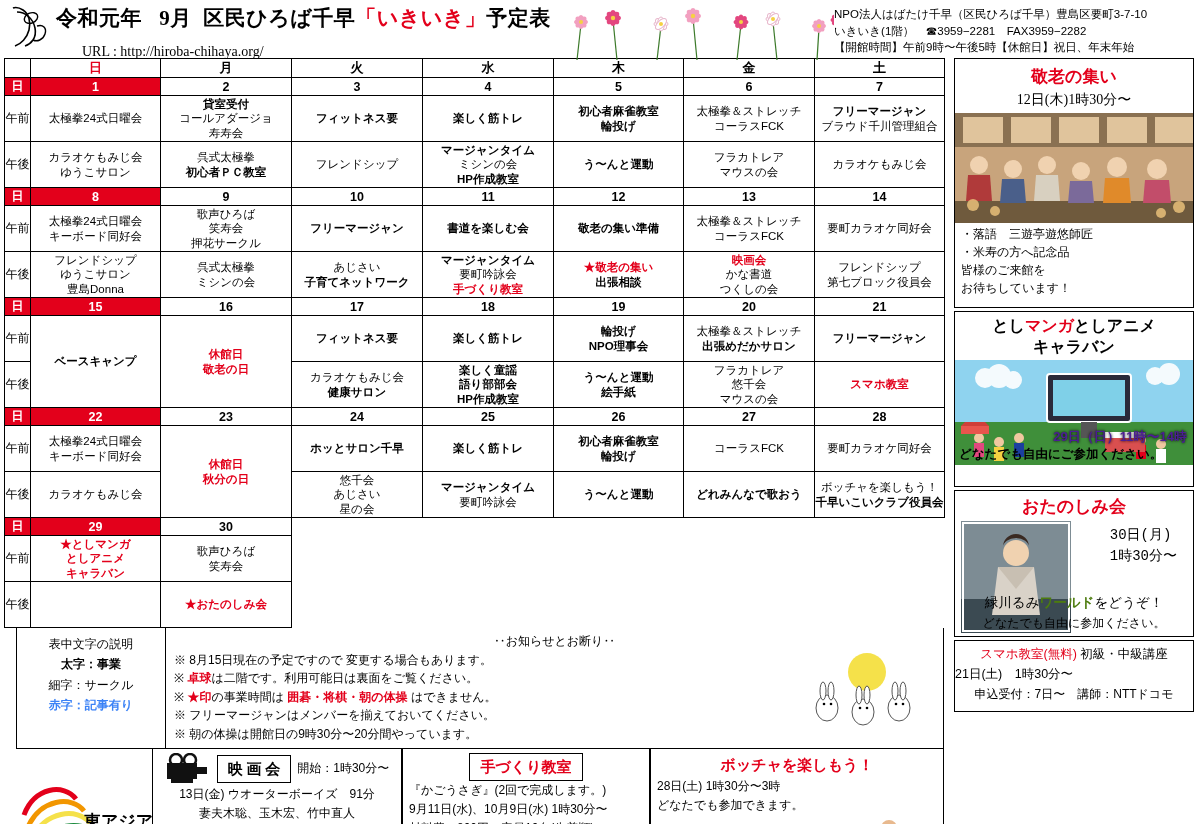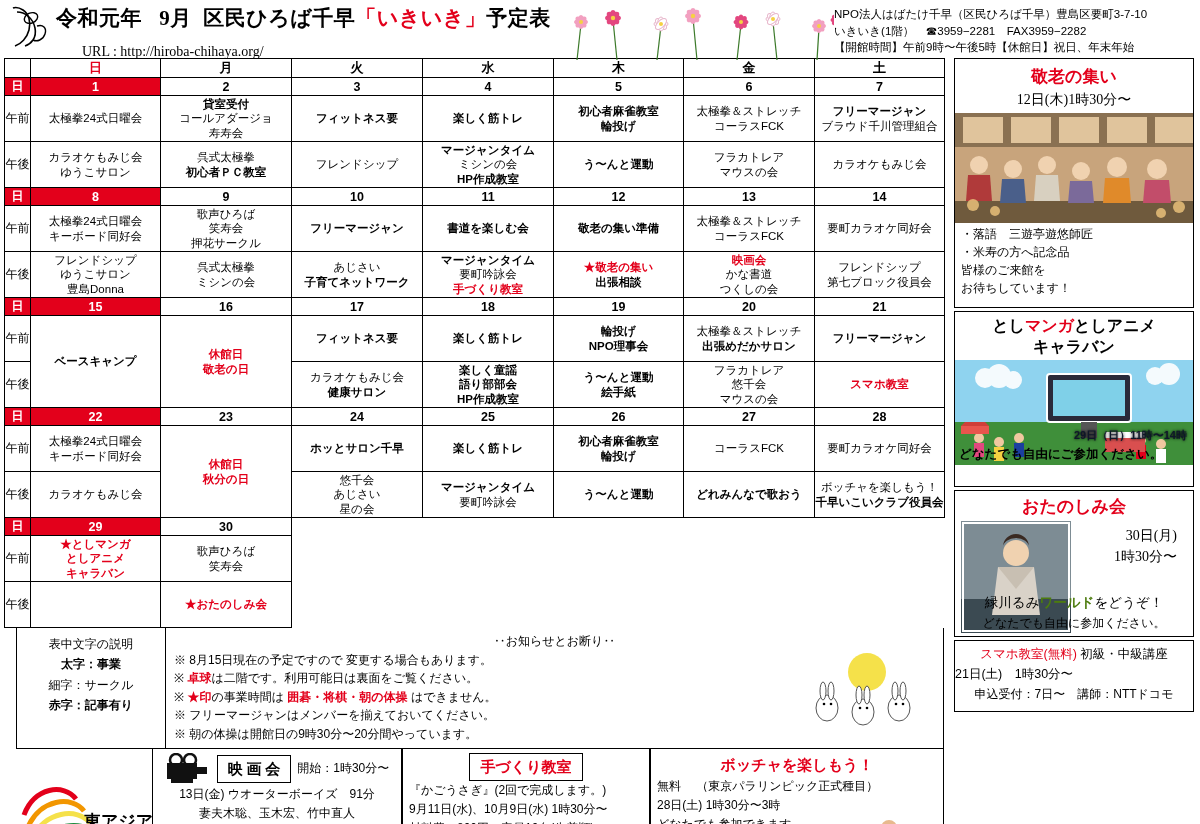--- a/index.html
+++ b/index.html
@@ -56,39 +56,39 @@
   .p1-title { text-align:center; color:#e3001b; font-weight:bold; font-size:17px; padding-top:6px; font-family:"Liberation Serif", serif; }
   .p1-sub { text-align:center; font-size:14px; padding-top:3px; font-family:"Liberation Serif", serif;}
   .p1-photo { position:relative; height:110px; margin-top:4px; background:linear-gradient(#caa37a,#8d6a4c); }
   .p1-foot { font-size:12px; line-height:1.5; padding:2px 6px; }
   .p1-foot .c { text-align:left; }
 
   .p2-title { text-align:center; font-size:16px; font-weight:bold; padding-top:4px; font-family:"Liberation Serif", serif;}
   .p2-title .red { color:#e3001b; }
   .p2-title2 { text-align:center; font-size:16px; font-weight:bold; font-family:"Liberation Serif", serif;}
   .p2-art { position:relative; height:105px; margin-top:2px; background:#9ad7f2; overflow:hidden; }
-  .p2-cap { position:absolute; right:6px; top:68px; color:#0f172a; font-weight:bold; font-size:11px; text-shadow:0 0 3px #000; }
+  .p2-cap { position:absolute; right:6px; top:68px; color:#4c1d95; font-weight:bold; font-size:13px; text-shadow:0 0 3px #000; }
   .p2-cap2 { position:absolute; left:4px; bottom:2px; color:#000; font-weight:bold; font-size:12.5px; }
 
   .p3-title { text-align:center; color:#e3001b; font-weight:bold; font-size:17px; padding-top:4px; font-family:"Liberation Serif", serif;}
-  .p3-date { position:absolute; right:16px; top:34px; font-size:14px; text-align:right; line-height:1.5; font-family:Liberation Serif, serif;}
+  .p3-date { position:absolute; right:16px; top:34px; font-size:14px; text-align:left; line-height:1.5; font-family:Liberation Mono, monospace;}
   .p3-photo { position:absolute; left:6px; top:30px; width:110px; height:112px; background:linear-gradient(#6a7f8c,#b9c4cb); }
   .p3-line { position:absolute; left:0; right:0; bottom:24px; text-align:center; font-size:13.5px; font-family:"Liberation Serif", serif;}
   .p3-line .green { color:#4d7c0f; font-weight:bold; }
   .p3-line2 { position:absolute; left:0; right:0; bottom:4px; text-align:center; font-size:12px; }
   .p4-l1 { text-align:center; font-size:12.5px; padding-top:5px; }
   .p4-l1 .red { color:#e3001b; }
   .p4-l2 { font-size:12.5px; padding-top:3px; }
   .p4-l3 { text-align:center; font-size:12px; padding-top:3px; }
 
   
   .notes-row { display:flex; width:940px; margin-top:0; }
   .legend-box { width:150px; border:1px solid #000; border-top:none; font-size:12px; padding:6px 4px; text-align:center; line-height:1.7;margin-left:12px; }
   .legend-box .hd { font-size:12px; }
-  .legend-box .red { color:#000000; }
+  .legend-box .red { color:#3b82f6; }
   .oshirase { flex:1; border:1px solid #000; border-left:none; border-top:none; padding:4px 8px; font-size:12px; line-height:1.55; position:relative; }
   .oshirase .hd { text-align:center; font-size:12px; }
   .moon { position:absolute; right:18px; top:18px; width:120px; height:86px; }
 
   
   .bottom-row { display:flex; width:940px; gap:0; }
   .bcell { border:1px solid #000; border-top:none; padding:4px 6px; font-size:12px; line-height:1.6; position:relative; }
   .b1 { width:148px; border:none; }
   .b2 { width:250px; }
   .b3 { width:248px; }
@@ -633,21 +633,20 @@
         <div class="bcell b3">
           <div class="center"><span class="boxed-title" style="color:#e3001b">手づくり教室</span></div>
           <div>『かごうさぎ』(2回で完成します。)</div>
           <div>9月11日(水)、10月9日(水) 1時30分〜</div>
           <div>材料費：800円　定員10名(先着順)</div>
 
         </div>
 
         <div class="bcell b4">
           <div class="bt red">ボッチャを楽しもう！</div>
-          <div>無料 　（東京パラリンピック正式種目）</div>
           <div>28日(土) 1時30分〜3時</div>
           <div>どなたでも参加できます。</div>
 
           <svg style="position:absolute;right:6px;bottom:2px" width="96" height="80" viewBox="0 0 96 80">
             <circle cx="48" cy="14" r="8" fill="#e8b98e"></circle>
             <path d="M36 24 L60 24 L62 48 L34 48 Z" fill="#f5c518"></path>
             <path d="M30 48 L66 48 L66 56 L30 56 Z" fill="#3a4a7a"></path>
             <circle cx="38" cy="62" r="14" fill="none" stroke="#333" stroke-width="3"></circle>
             <circle cx="66" cy="62" r="9" fill="none" stroke="#333" stroke-width="3"></circle>
             <circle cx="22" cy="34" r="6" fill="#e3001b"></circle>

